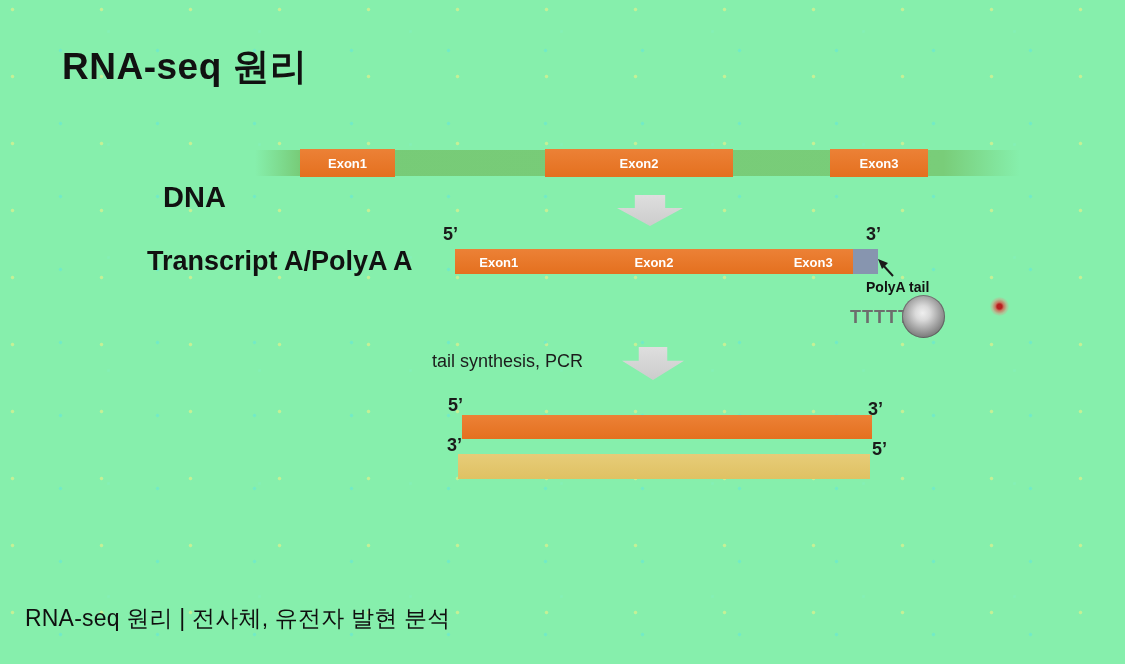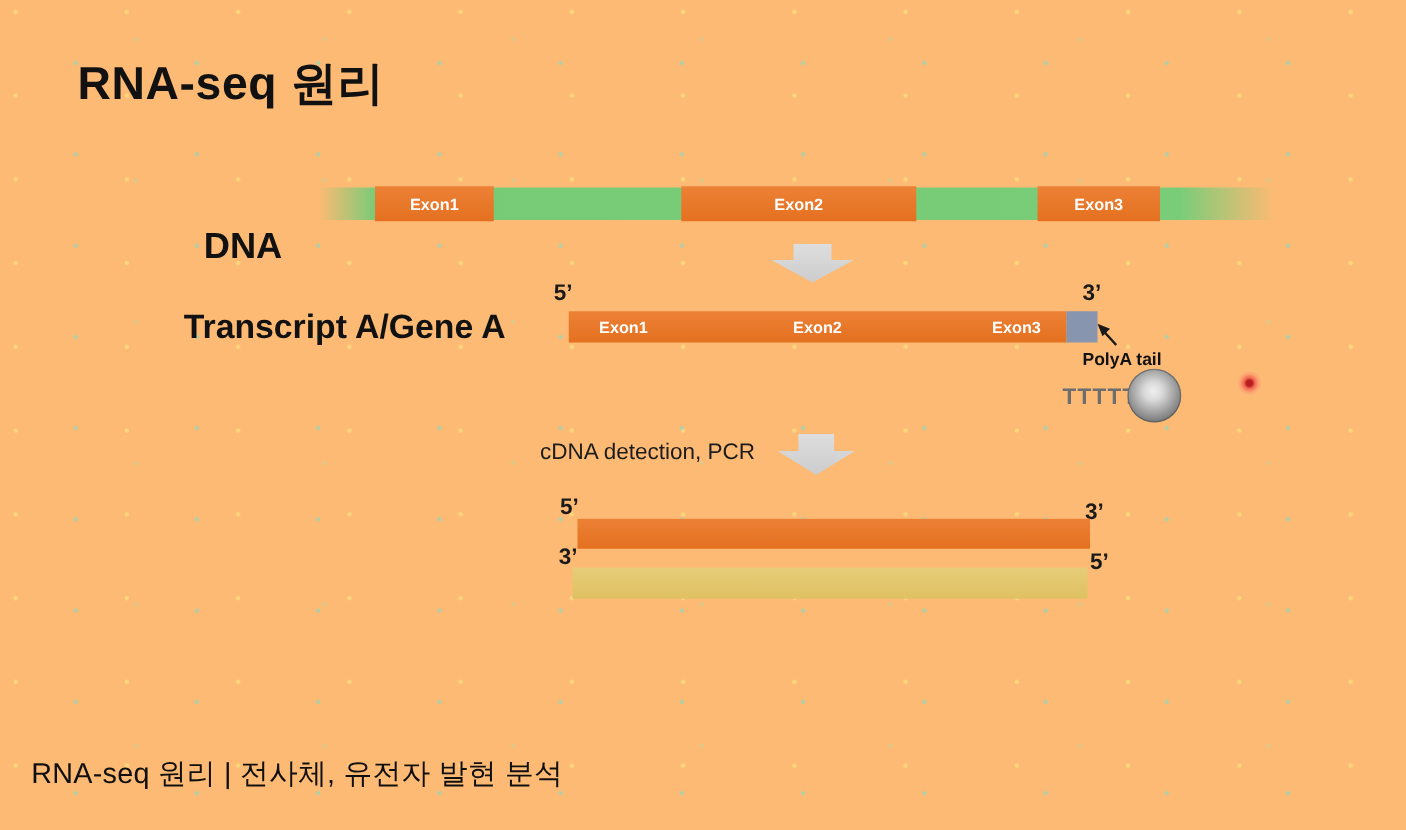--- a/index.html
+++ b/index.html
@@ -1,18 +1,18 @@
 <!DOCTYPE html>
 <html><head>
 <meta charset="utf-8">
 <style>
   * { margin:0; padding:0; box-sizing:border-box; }
   html,body { background:#ffffff; }
   .slide {
-    position:relative; width:1125px; height:664px; background:#fdba74;
+    position:relative; width:1125px; height:664px; background:#86efac;
     overflow:hidden; font-family:"Liberation Sans", sans-serif; color:#111;
   }
   .dots {
     position:absolute; inset:0; pointer-events:none;
     background-image:
       radial-gradient(circle, rgba(90,230,230,0.45) 0 1.2px, rgba(90,230,230,0) 2.2px),
       radial-gradient(circle, rgba(250,240,130,0.55) 0 1.2px, rgba(250,240,130,0) 2.2px),
       radial-gradient(circle, rgba(130,240,200,0.30) 0 1px, rgba(130,240,200,0) 2px);
     background-size: 97px 73px, 89px 67px, 151px 113px;
     background-position: 12px 14px, 57px 43px, 33px 88px;
@@ -84,21 +84,21 @@
     <div class="exon-block dna-exon2">
       <span>Exon2</span>
     </div>
     <div class="exon-block dna-exon3">
       <span>Exon3</span>
     </div>
   </div>
 
   <div class="abs block-arrow arrow-1"></div>
 
-  <div class="abs transcript-label">Transcript A/Gene A</div>
+  <div class="abs transcript-label">Transcript A/PolyA A</div>
   <div class="abs prime t-five">5’</div>
   <div class="abs prime t-three">3’</div>
 
   <div class="abs transcript-bar">
     <div class="transcript-orange">
       <span class="exon-lab" style="left:11%;">Exon1</span>
       <span class="exon-lab" style="left:50%;">Exon2</span>
       <span class="exon-lab" style="left:90%;">Exon3</span>
     </div>
     <div class="polya-block"></div>
@@ -107,21 +107,21 @@
   <svg class="abs cursor-arrow" width="24" height="24" viewBox="0 0 24 24">
     <path d="M19 21 L8 9" stroke="#1a1a1a" stroke-width="2" fill="none"></path>
     <path d="M4 4 L14 8 L8 14 Z" fill="#1a1a1a"></path>
   </svg>
 
   <div class="abs polya-label">PolyA tail</div>
   <div class="abs polyt-seq">TTTTT</div>
   <div class="abs sphere"></div>
   <div class="abs laser-dot"></div>
 
-  <div class="abs cdna-step-label">cDNA detection, PCR</div>
+  <div class="abs cdna-step-label">tail synthesis, PCR</div>
   <div class="abs block-arrow arrow-2"></div>
 
   <div class="abs prime d-five-top">5’</div>
   <div class="abs prime d-three-top">3’</div>
   <div class="abs duplex-sense"></div>
 
   <div class="abs prime d-three-bot">3’</div>
   <div class="abs prime d-five-bot">5’</div>
   <div class="abs duplex-anti"></div>
 

